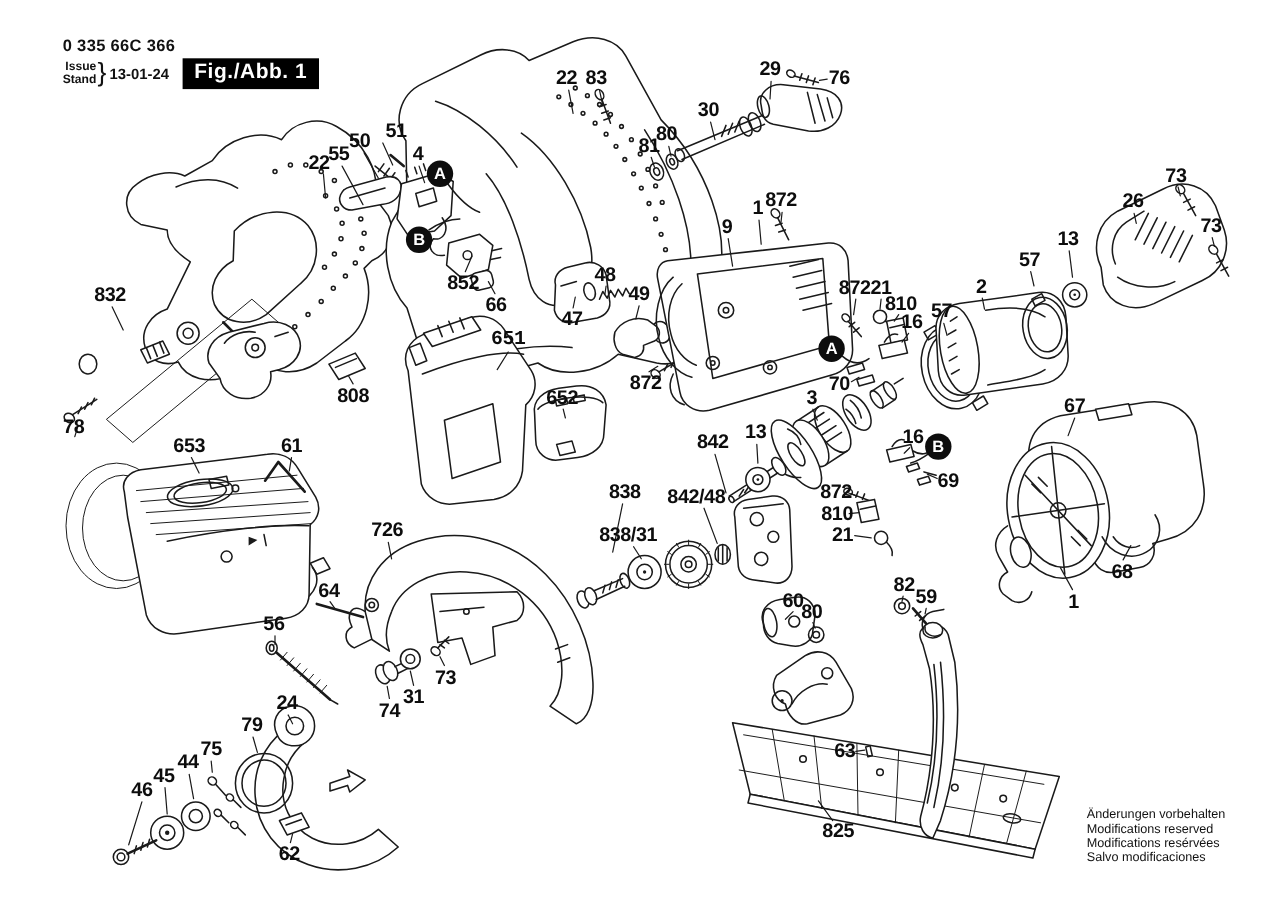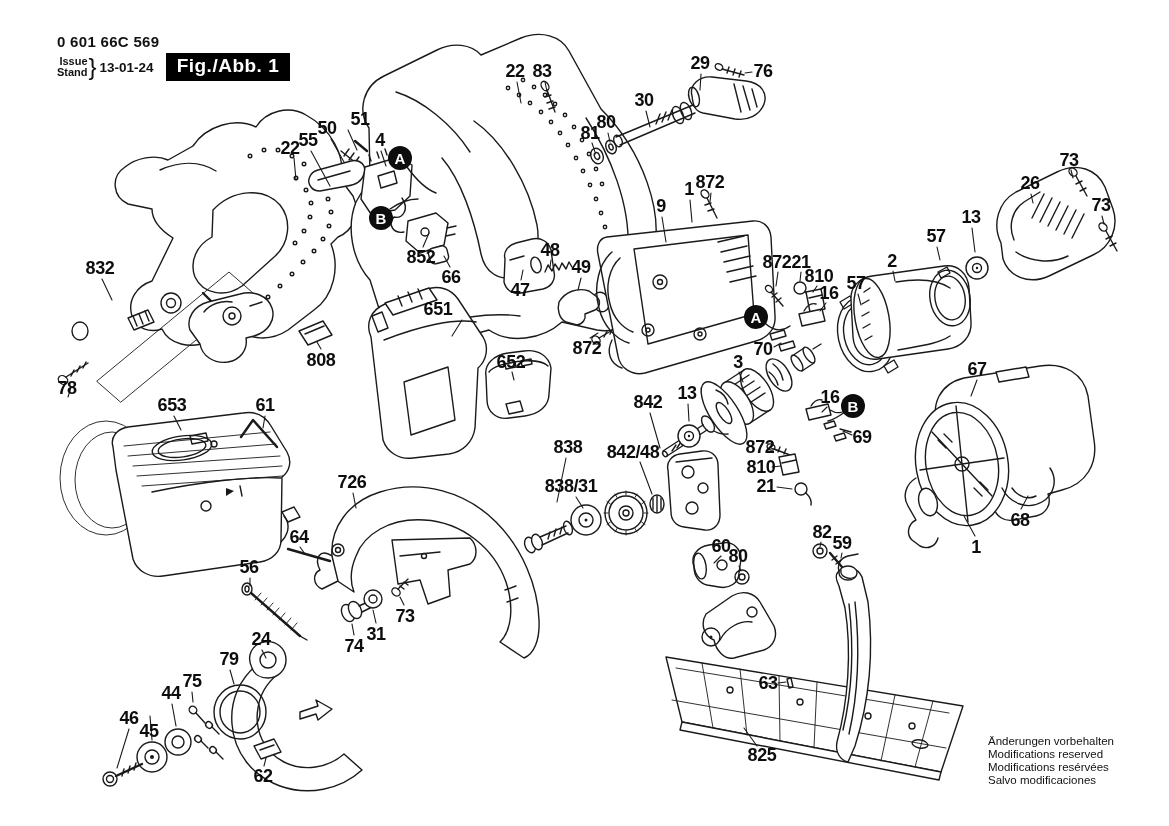--- a/index.html
+++ b/index.html
@@ -607,21 +607,21 @@
           <line x1="842" y1="553" x2="841" y2="558"></line>
           <line x1="778" y1="683" x2="786" y2="682"></line>
           <line x1="757" y1="746" x2="744" y2="728"></line>
           <line x1="462" y1="320" x2="452" y2="336"></line>
           <line x1="512" y1="372" x2="514" y2="380"></line>
         </g>
   </g>
 </svg>
 
 <header class="hdr">
-  <div class="pn">0 601 66C 569</div>
+  <div class="pn">0 335 66C 366</div>
   <div class="issue-row">
     <div class="iw">
       <div>Issue</div>
       <div>Stand</div>
     </div>
     <div class="brace">}</div>
     <div class="idate">13-01-24</div>
     <div class="figbox">Fig./Abb. 1</div>
   </div>
 </header>
@@ -683,33 +683,33 @@
       <div class="plabel" style="left: 67px; top: 388px;">78</div>
       <div class="plabel" style="left: 172px; top: 405px;">653</div>
       <div class="plabel" style="left: 265px; top: 405px;">61</div>
       <div class="plabel" style="left: 352px; top: 482px;">726</div>
       <div class="plabel" style="left: 299px; top: 537px;">64</div>
       <div class="plabel" style="left: 249px; top: 567px;">56</div>
       <div class="plabel" style="left: 261px; top: 639px;">24</div>
       <div class="plabel" style="left: 229px; top: 659px;">79</div>
       <div class="plabel" style="left: 192px; top: 681px; text-align: center;">75</div>
       <div class="plabel" style="left: 171px; top: 693px;">44</div>
-      <div class="plabel" style="left: 149px; top: 705px; margin-top: 26px;">45</div>
+      <div class="plabel" style="left: 149px; top: 705px;">45</div>
       <div class="plabel" style="left: 129px; top: 718px;">46</div>
       <div class="plabel" style="left: 263px; top: 776px;">62</div>
       <div class="plabel" style="left: 354px; top: 646px;">74</div>
       <div class="plabel" style="left: 376px; top: 634px;">31</div>
       <div class="plabel" style="left: 405px; top: 616px;">73</div>
       <div class="plabel" style="left: 721px; top: 546px;">60</div>
       <div class="plabel" style="left: 738px; top: 556px;">80</div>
       <div class="plabel" style="left: 822px; top: 532px;">82</div>
       <div class="plabel" style="left: 842px; top: 543px;">59</div>
       <div class="plabel" style="left: 768px; top: 683px;">63</div>
       <div class="plabel" style="left: 762px; top: 755px;">825</div>
-      <div class="plabel" style="left: 438px; top: 309px;">651</div>
+      <div class="plabel" style="left: 462px; top: 309px; font-family: Liberation Mono, monospace;">651</div>
       <div class="plabel" style="left: 511px; top: 362px;">652</div>
     </div>
 
 <footer class="foot">
   <div>Änderungen vorbehalten</div>
   <div>Modifications reserved</div>
   <div>Modifications resérvées</div>
   <div>Salvo modificaciones</div>
 </footer>
 

